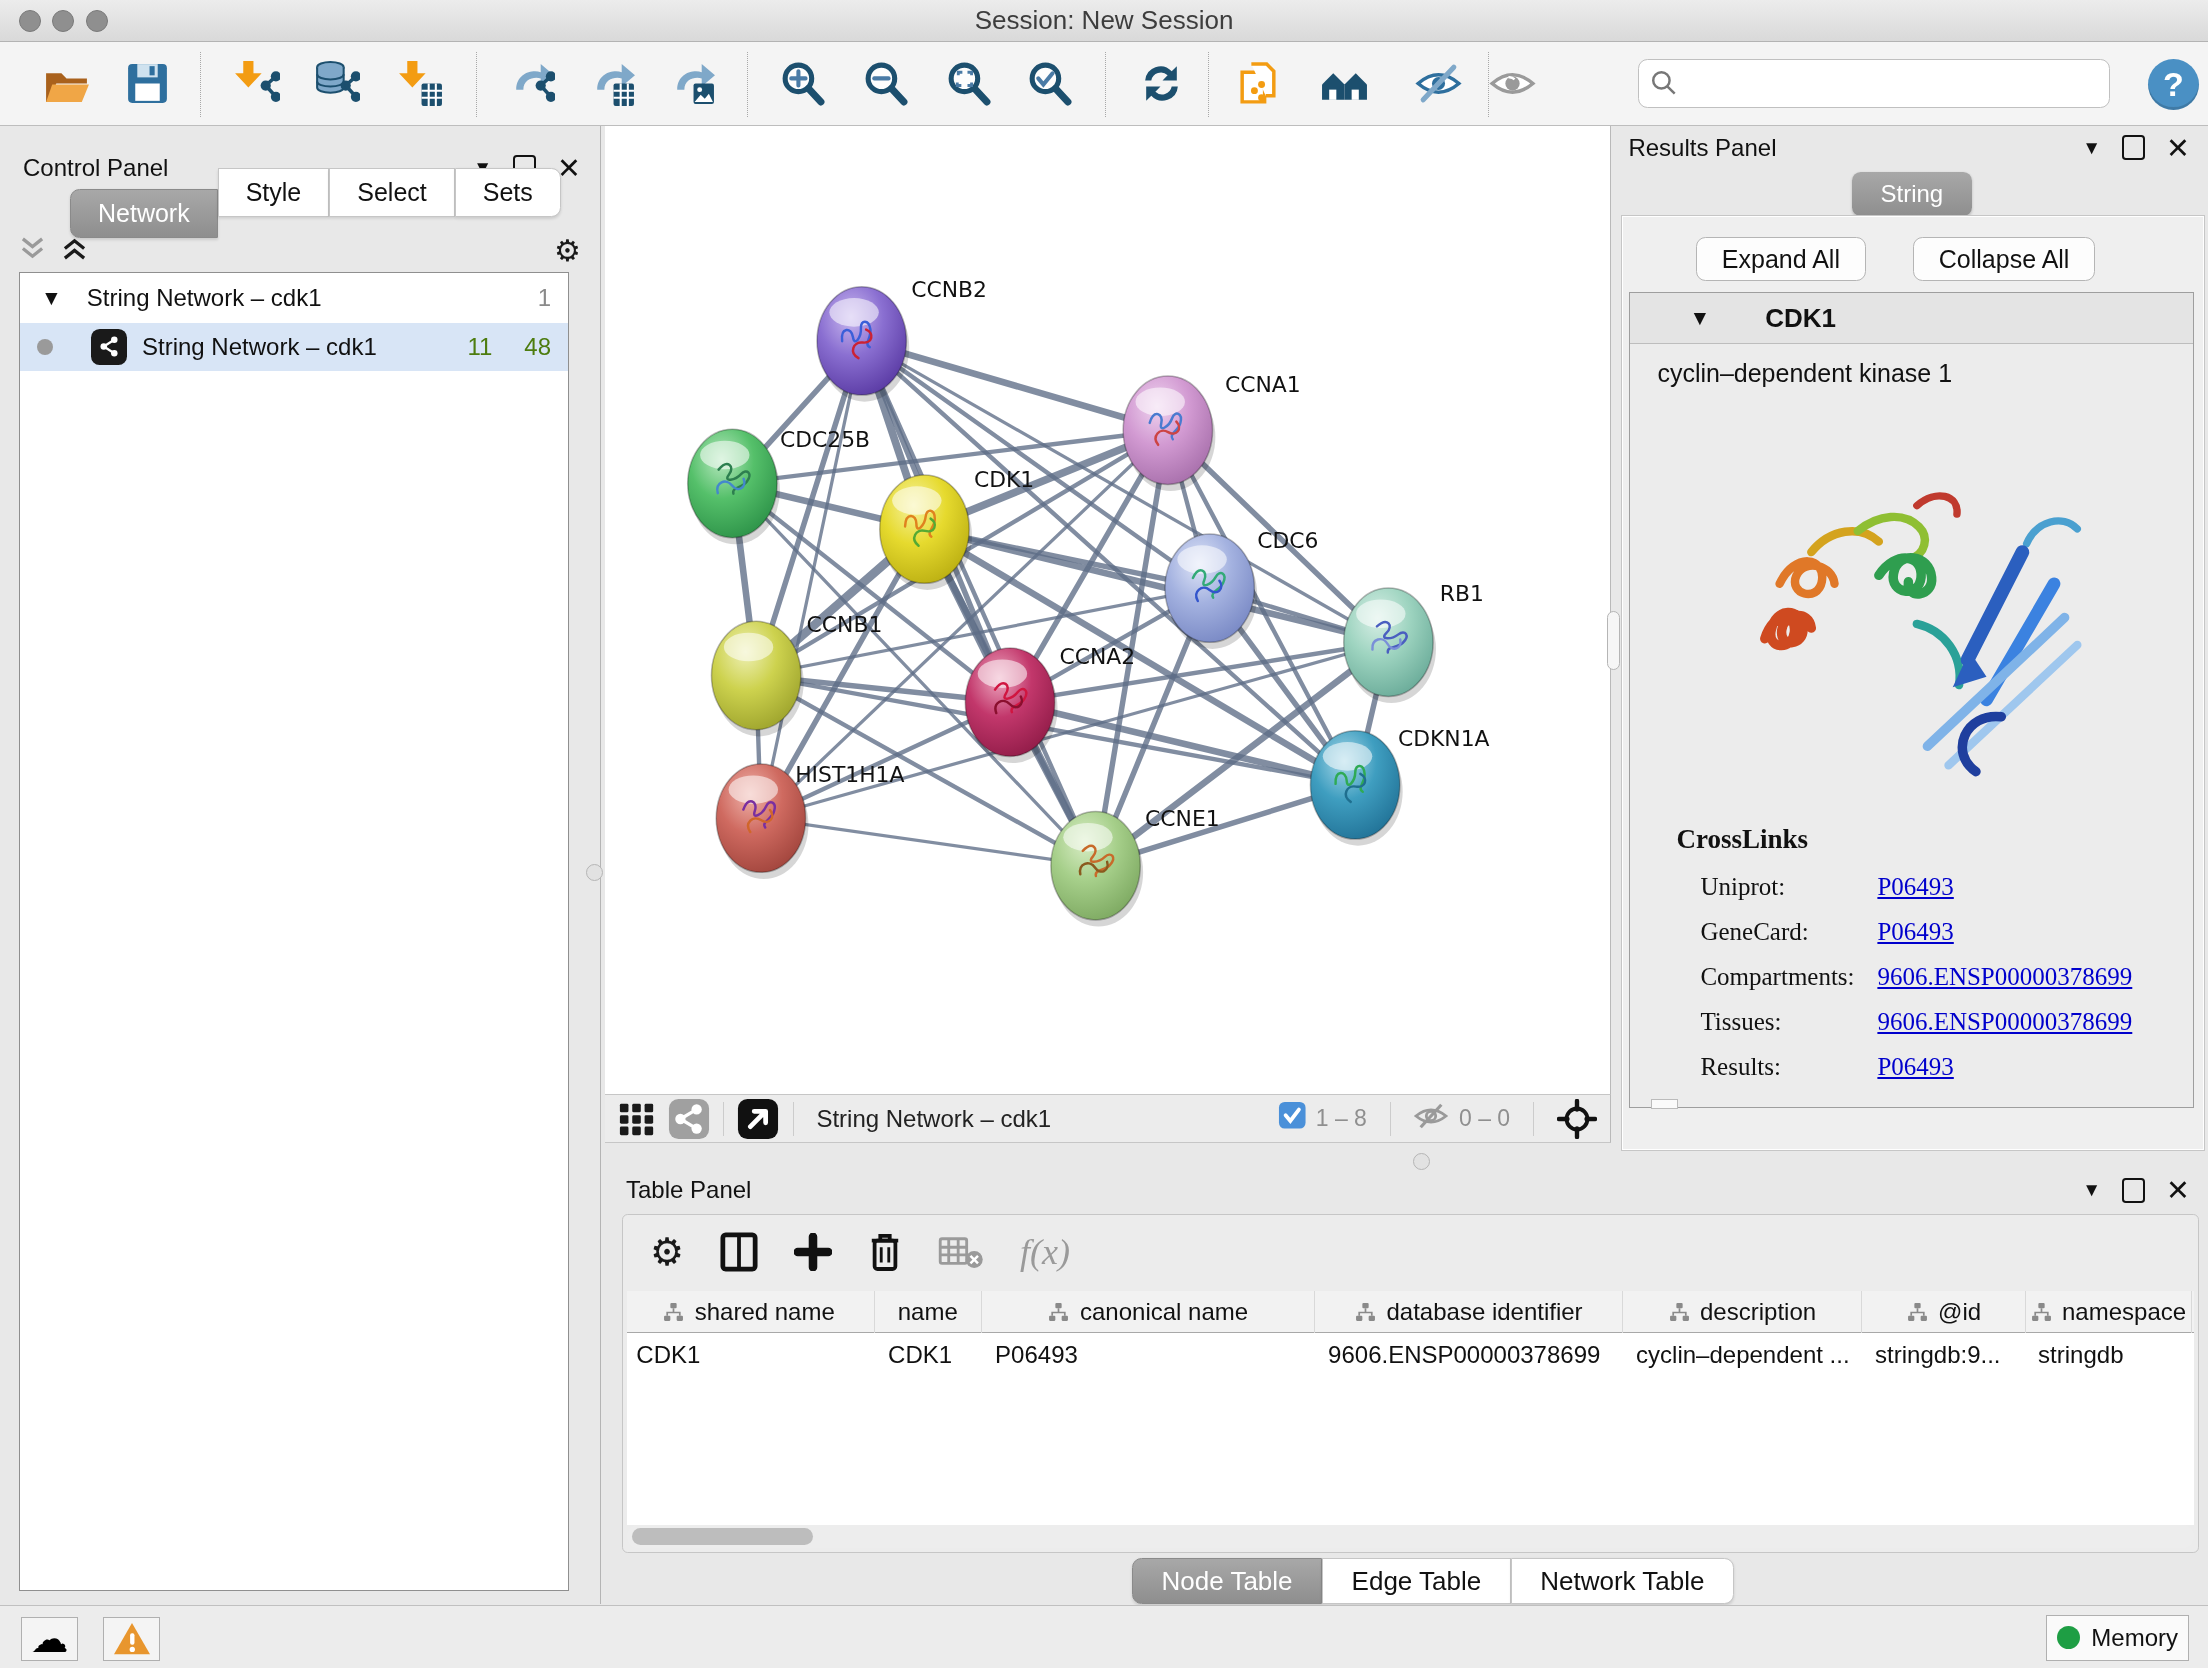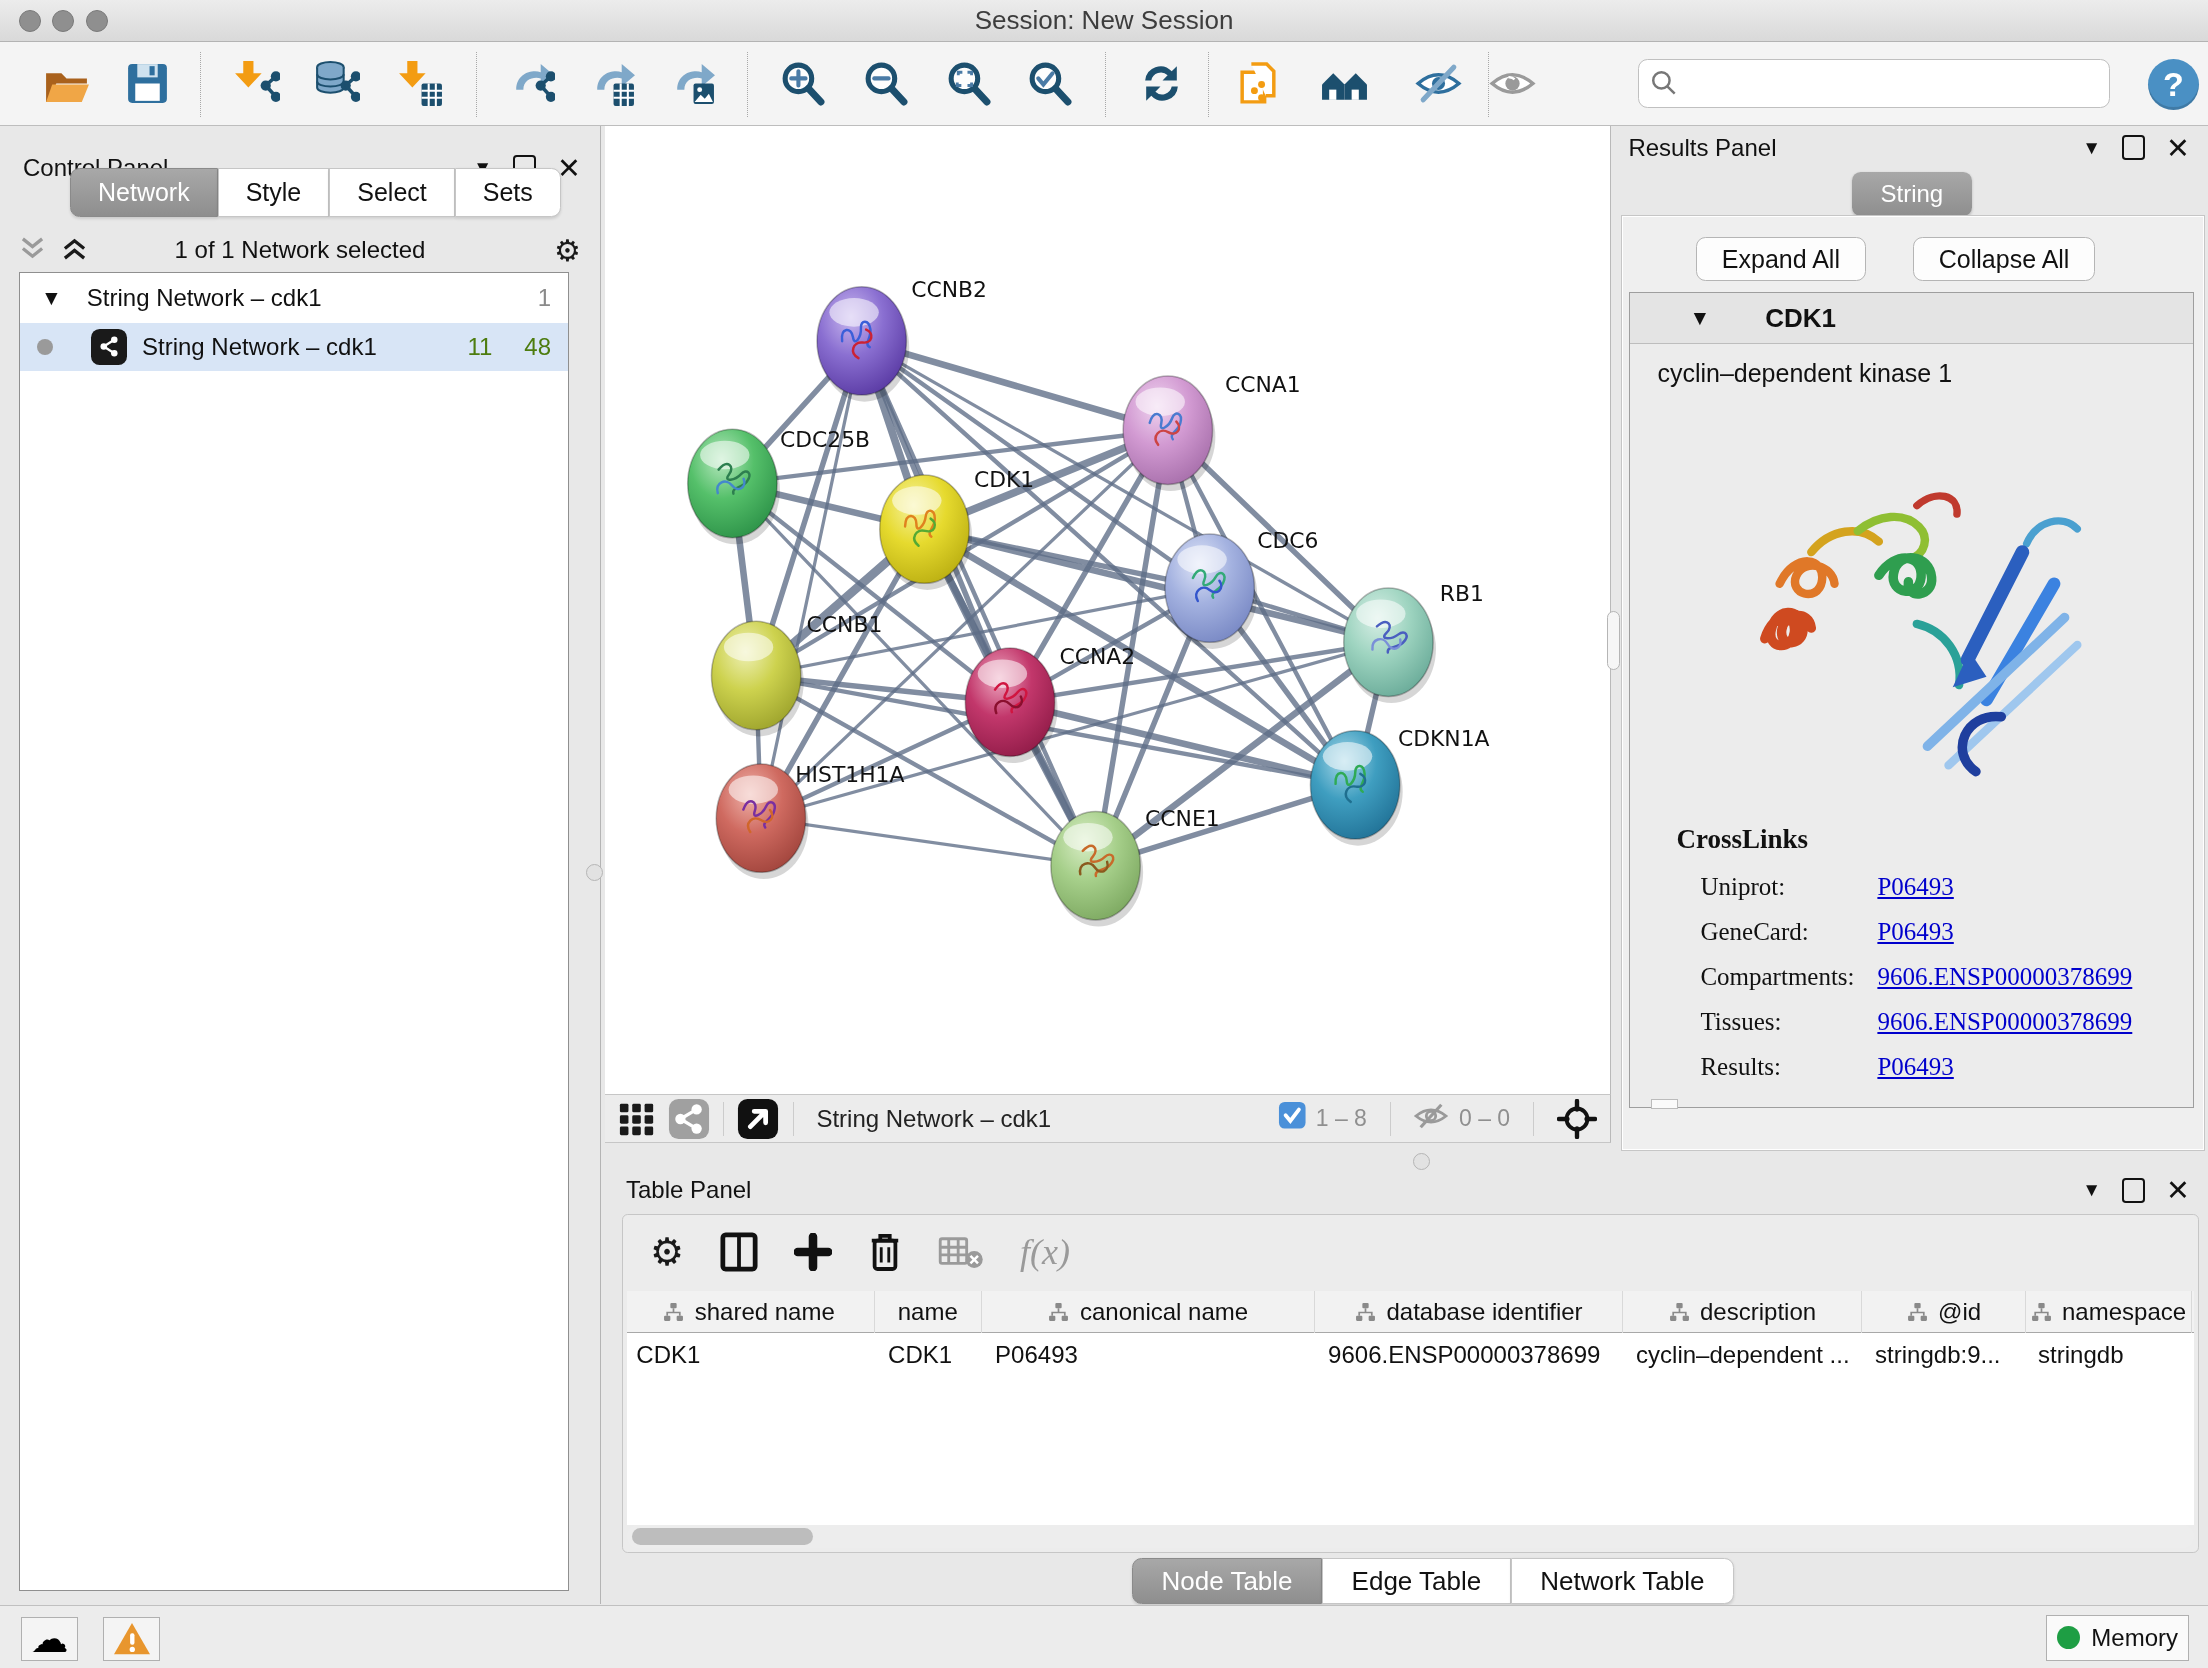--- a/index.html
+++ b/index.html
@@ -40,21 +40,21 @@
   
   .control-panel { left:0; top:126px; width:601px; height:1478px; background:#e8e8e8;
     border-right:1.9px solid #b4b4b4; }
   .cp-head { position:absolute; left:23px; right:19px; top:7.6px;margin-top:20px; }
   .cp-tabs { position:absolute; left:70px; top:42px; height:49px; display:flex; }
   .ctab { height:49px; padding:0 27px; background:#fff; border:1px solid #c6c6c6; font-size:25px;
     display:flex; align-items:center; justify-content:center; cursor:pointer; color:#111;
     box-shadow:0 1.9px 2.9px rgba(0,0,0,.12); }
   .ctab:first-child { border-radius:9.5px 0 0 9.5px; }
   .ctab:last-child { border-radius:0 9.5px 9.5px 0; }
-  .ctab.active { background:linear-gradient(#a8a8a8,#8e8e8e); color:#fff; border-color:#8a8a8a; }
+  .ctab.active { background:linear-gradient(#a8a8a8,#8e8e8e); color:#fff; border-color:#8a8a8a;margin-top:21px; }
   .cp-statusrow { position:absolute; left:19px; right:19px; top:103px; height:42px;
     display:flex; align-items:center; }
   .cp-status { position:absolute; left:0; right:0; text-align:center; font-size:24px; color:#111; }
   .chev { cursor:pointer; margin-right:15px; z-index:2; }
   .gearbtn { margin-left:auto; z-index:2; font-family:"DejaVu Sans",sans-serif; font-size:30px; color:#1a1a1a; cursor:pointer; }
   .netlist { position:absolute; left:19px; top:146px; width:550px; bottom:13.3px;
     background:#fff; border:1.9px solid #8f8f8f; font-size:24px; }
   .netrow { display:flex; align-items:center; height:44px; color:#111; cursor:pointer; }
   .netrow .cnt { margin-left:auto; color:#8a8a8a; }
   .row-root { padding:5.7px 17px 0 21px; }
@@ -336,21 +336,20 @@
     <span class="chev">
       <svg width="27" height="25" viewBox="0 0 28 26">
           <path d="M4 3l10 8 10-8M4 13l10 8 10-8" fill="none" stroke="#9a9a9a" stroke-width="3.4"></path>
         </svg>
     </span>
     <span class="chev">
       <svg width="27" height="25" viewBox="0 0 28 26">
           <path d="M4 23l10-8 10 8M4 13l10-8 10 8" fill="none" stroke="#1a1a1a" stroke-width="3.4"></path>
         </svg>
     </span>
-    <span class="cp-status">1 of 1 Network selected</span>
     <span class="gearbtn">⚙</span>
   </div>
   <div class="netlist abs">
     <div class="netrow row-root">
       <span class="tri">▼</span>
       <span>String Network – cdk1</span>
       <span class="cnt">1</span>
     </div>
     <div class="netrow row-sub">
       <span class="subdot"></span>

